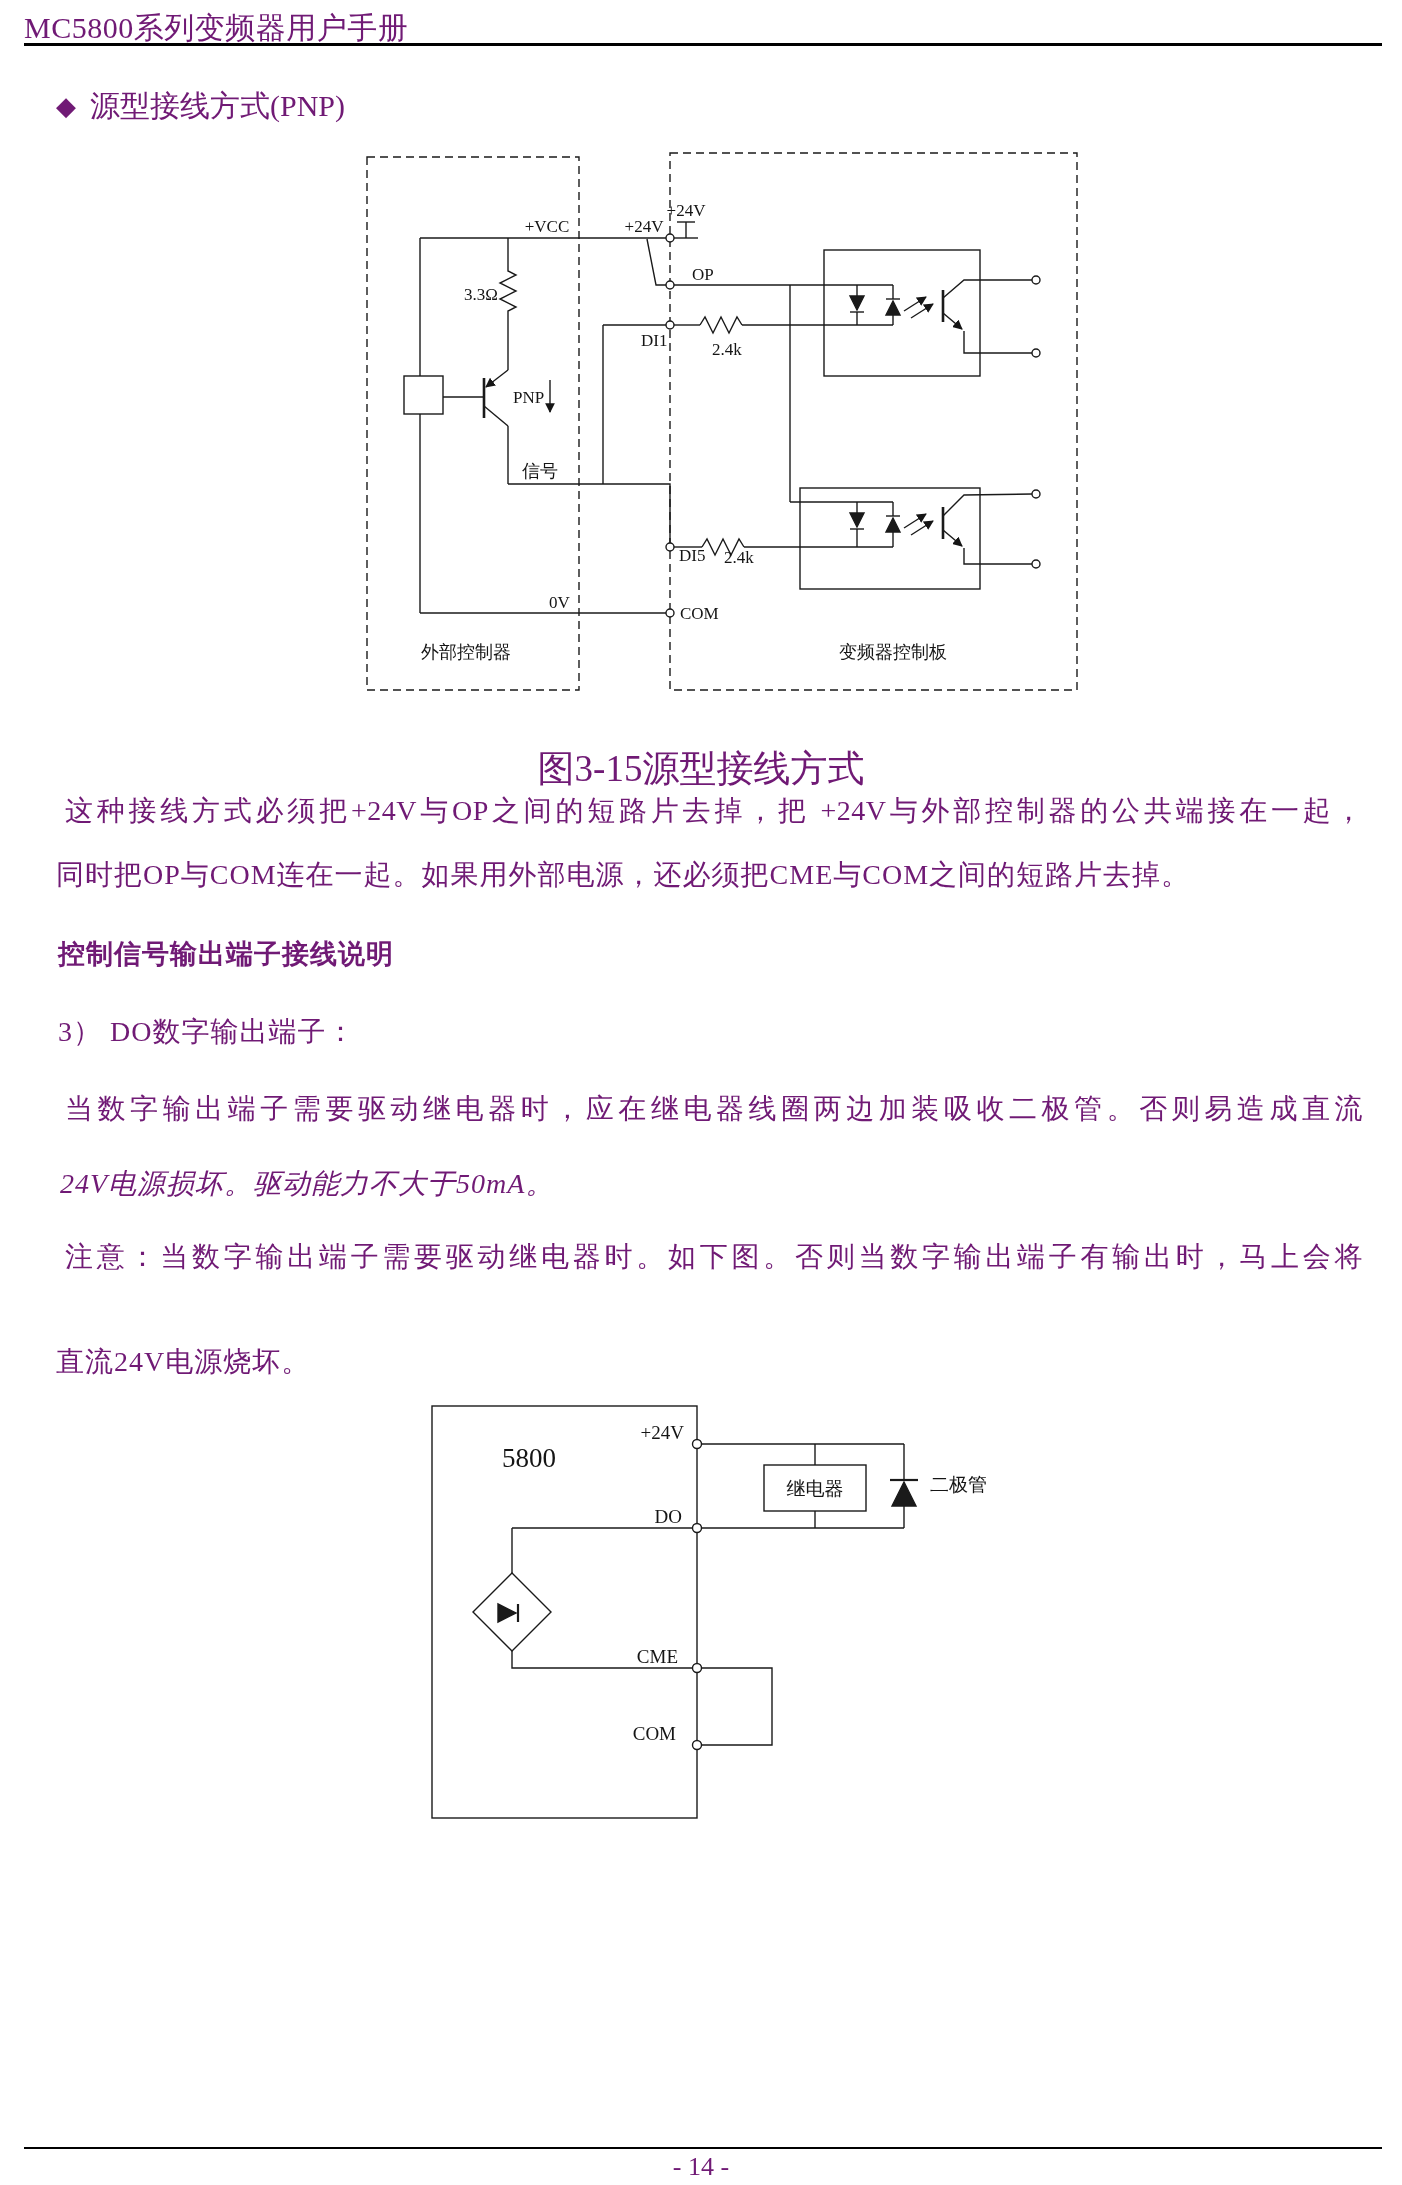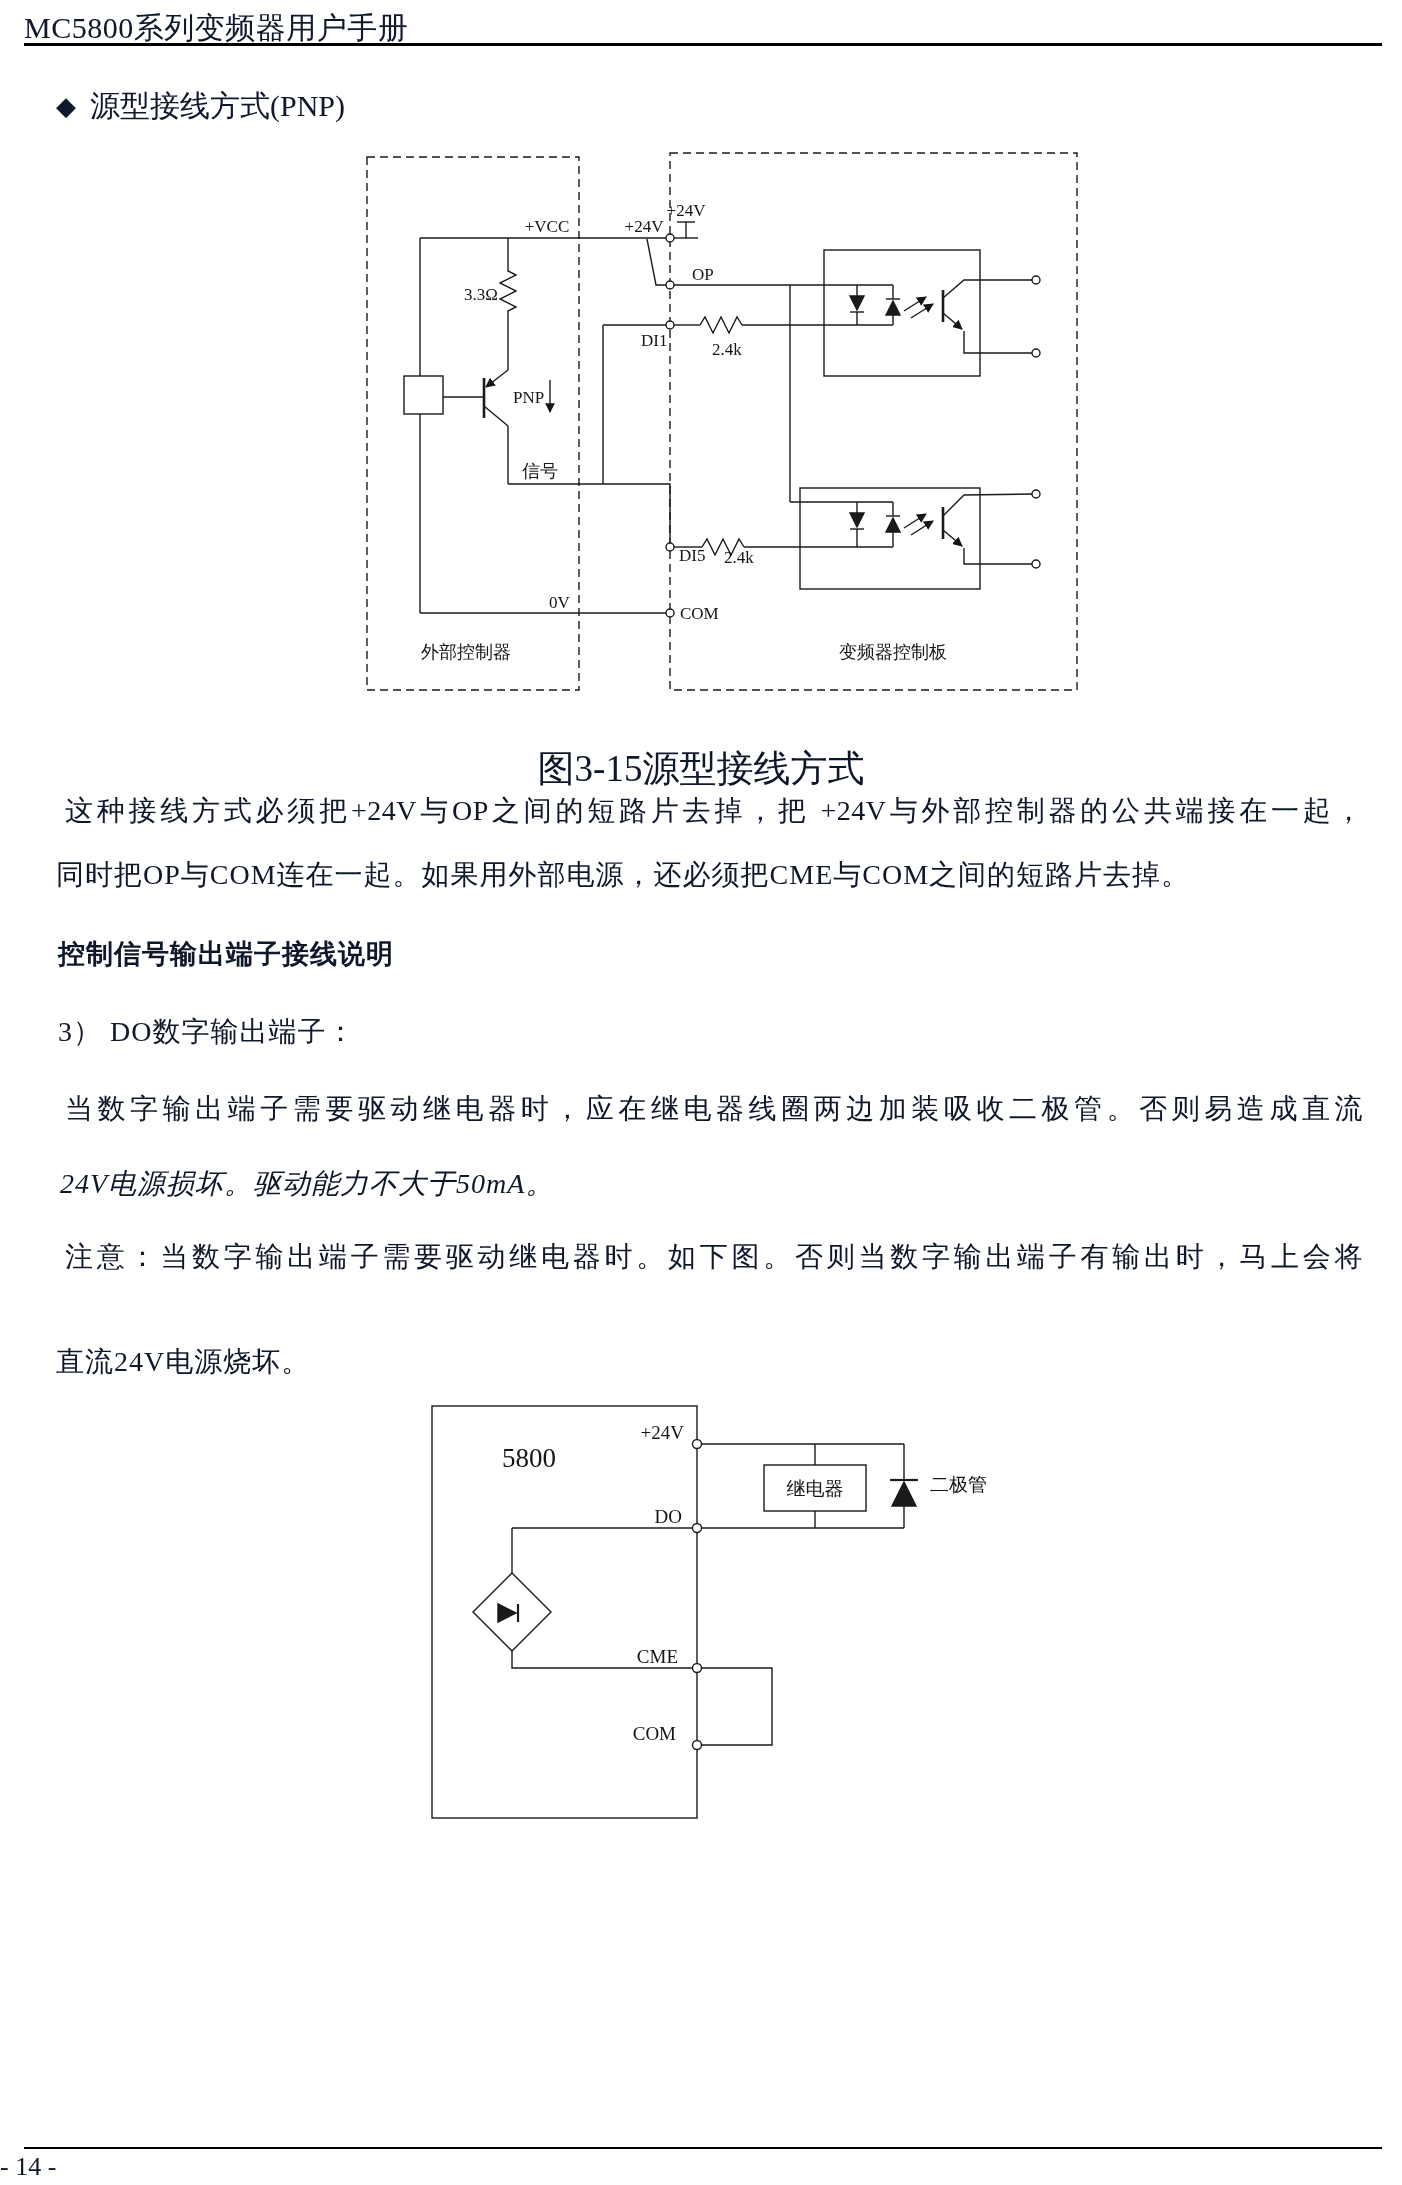--- a/index.html
+++ b/index.html
@@ -1,30 +1,30 @@
 <!DOCTYPE html>
 <html><head>
 <meta charset="utf-8">
 <style>
   * { margin:0; padding:0; box-sizing:border-box; }
   html,body { background:#ffffff; }
   .page {
     position:relative; width:1402px; height:2185px; background:#fff;
-    font-family:"Liberation Serif","DejaVu Serif",serif; color:#0f172a; overflow:hidden;border-radius:6px;
+    font-family:"Liberation Serif","DejaVu Serif",serif; color:#701a75; overflow:hidden;border-radius:6px;
   }
   .abs { position:absolute; }
   .rule { position:absolute; background:#000; }
   .hdr { font-size:30px; letter-spacing:0.5px; white-space:nowrap; }
   .section-row { display:flex; align-items:center; gap:14px; font-size:30px; white-space:nowrap; }
   .bullet { font-size:26px; line-height:1; }
   .cap { width:1402px; text-align:center; font-size:37px; white-space:nowrap; }
   .bodyln { font-size:28px; letter-spacing:1px; white-space:nowrap; }
   .just { width:1298px; white-space:normal; text-align:justify; text-align-last:justify; letter-spacing:0.5px;margin-left:9px; }
   .subhead { font-family:Liberation Sans, sans-serif; font-weight:bold; font-size:27px; letter-spacing:1px; white-space:nowrap; }
-  .footer { width:1402px; text-align:left; font-size:26px; }
+  .footer { width:1402px; text-align:center; font-size:26px; }
   svg { position:absolute; overflow:visible; }
   svg text { font-family:"Liberation Serif","DejaVu Serif",serif; fill:#151515; }
 </style>
 </head>
 <body>
 
 <div class="page">
 
   <div class="abs hdr" style="left:24px; top:8px;">MC5800系列变频器用户手册</div>
   <div class="rule" style="left:24px; top:43px; width:1358px; height:3px;"></div>

